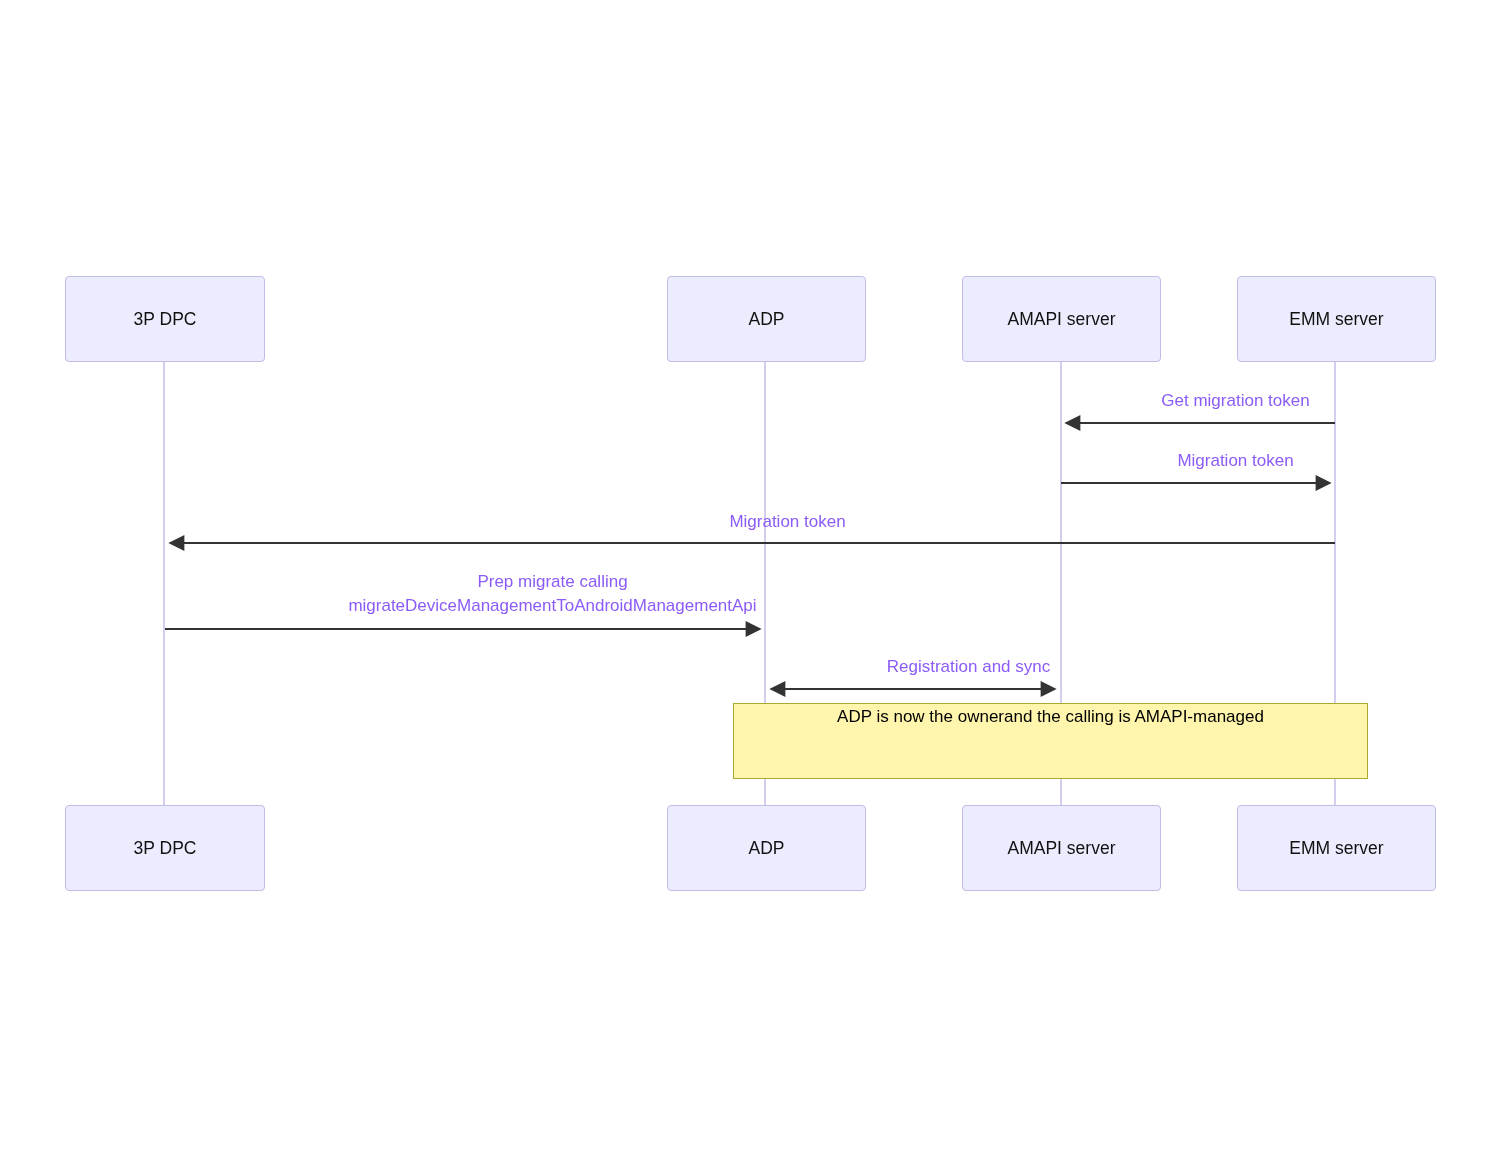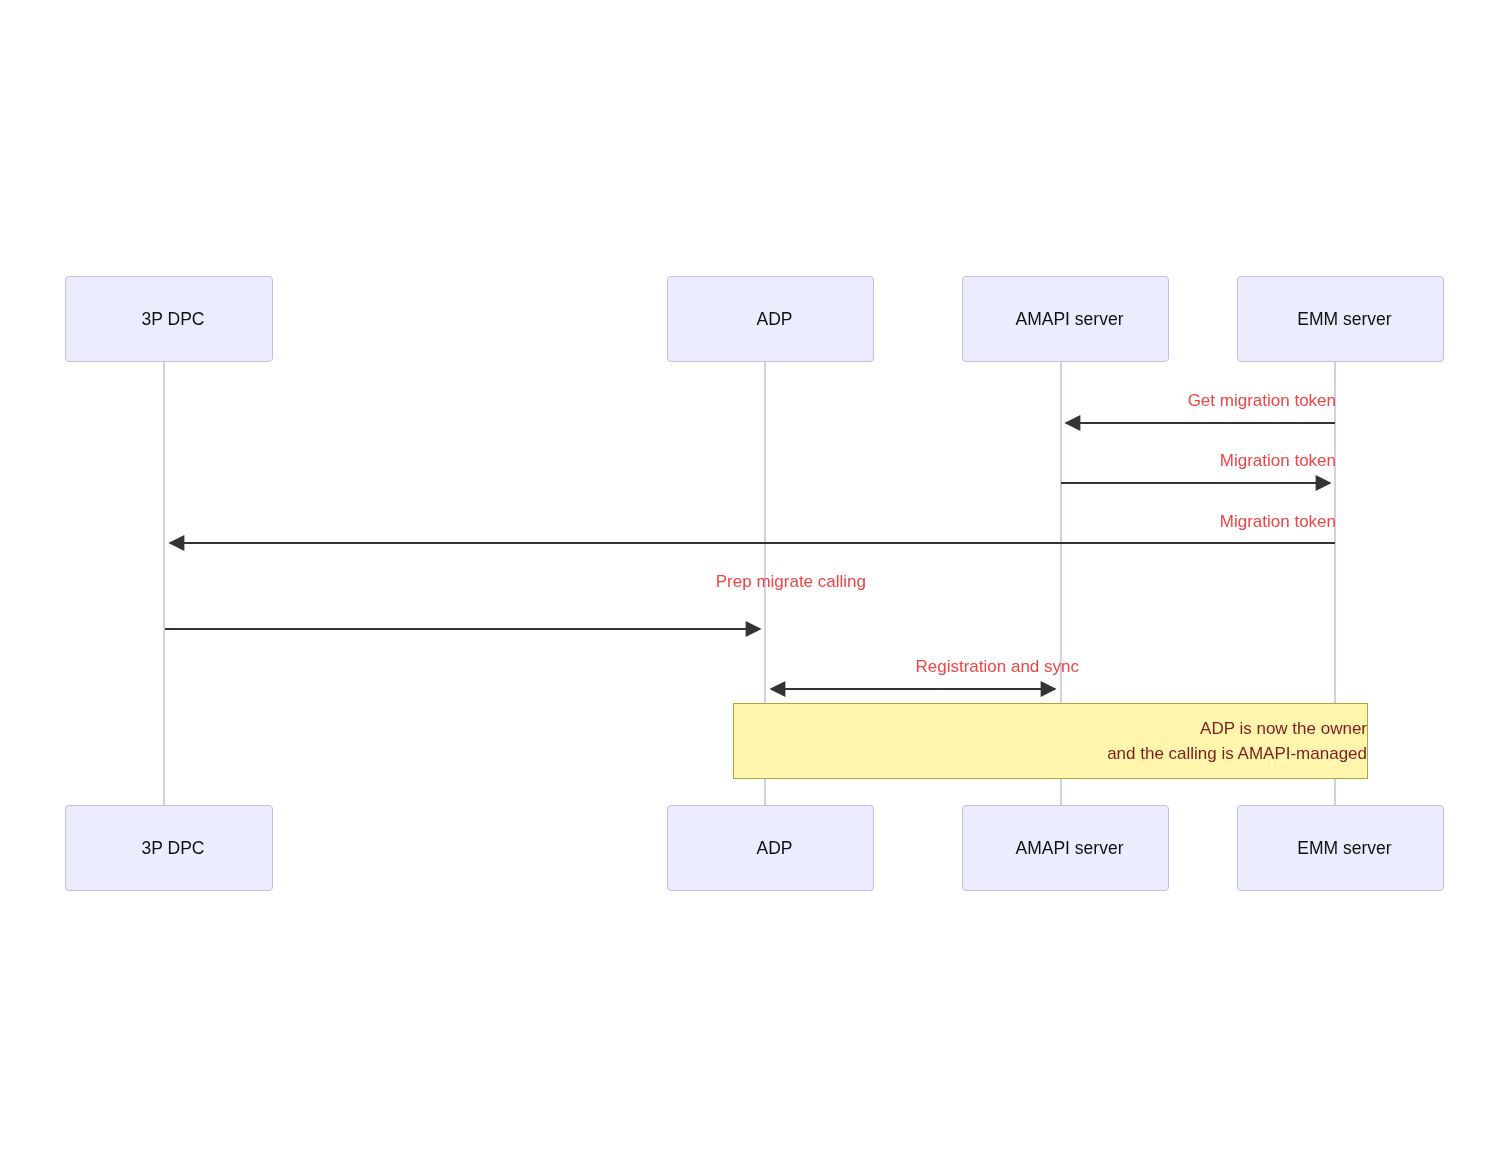--- a/index.html
+++ b/index.html
@@ -25,56 +25,54 @@
     background: #ececff;
     border: 1px solid #c3bce6;
     border-radius: 4px;
     display: flex;
     align-items: center;
     justify-content: center;
     font-size: 17.5px;
     color: #111111;
     z-index: 3;
     box-sizing: content-box;
-    padding-left: 8px;
   }
   .actor-top { top: 276px; }
   .actor-bottom { top: 805px; }
   .msg-label {
     position: absolute;
-    text-align: right;
+    text-align: center;
     font-size: 17px;
     line-height: 24px;
-    color: #ef4444;
+    color: #8b5cf6;
     z-index: 4;
+    padding-left: 37px;
   }
   .msg-label span { display: block; }
   .arrow-layer {
     position: absolute;
     left: 0; top: 0;
     z-index: 4;
     pointer-events: none;
   }
   .note {
     position: absolute;
     left: 733px;
     top: 703px;
     width: 633px;
     height: 74px;
     background: #fff5ad;
     border: 1px solid #aaaa33;
-    color: #7f1d1d;
+    color: #000000;
     font-size: 17px;
     line-height: 25px;
     text-align: center;
     display: flex;
-    flex-direction: column;
     justify-content: center;
     z-index: 2;
-    align-items: flex-end;
   }
   .note span { display: block; }
 </style>
 </head>
 <body>
 
 <div class="canvas">
 
   <div class="lifeline" style="left:163px"></div>
   <div class="lifeline" style="left:764px"></div>
@@ -129,18 +127,19 @@
     <span>Get migration token</span>
   </div>
   <div class="msg-label" style="left:1061px;top:449px;width:275px">
     <span>Migration token</span>
   </div>
   <div class="msg-label" style="left:165px;top:510px;width:1171px">
     <span>Migration token</span>
   </div>
   <div class="msg-label" style="left:165px;top:570px;width:701px">
     <span>Prep migrate calling</span>
+    <span>migrateDeviceManagementToAndroidManagementApi</span>
   </div>
   <div class="msg-label" style="left:784px;top:655px;width:295px">
     <span>Registration and sync</span>
   </div>
 
 </div>
 
 </body></html>

